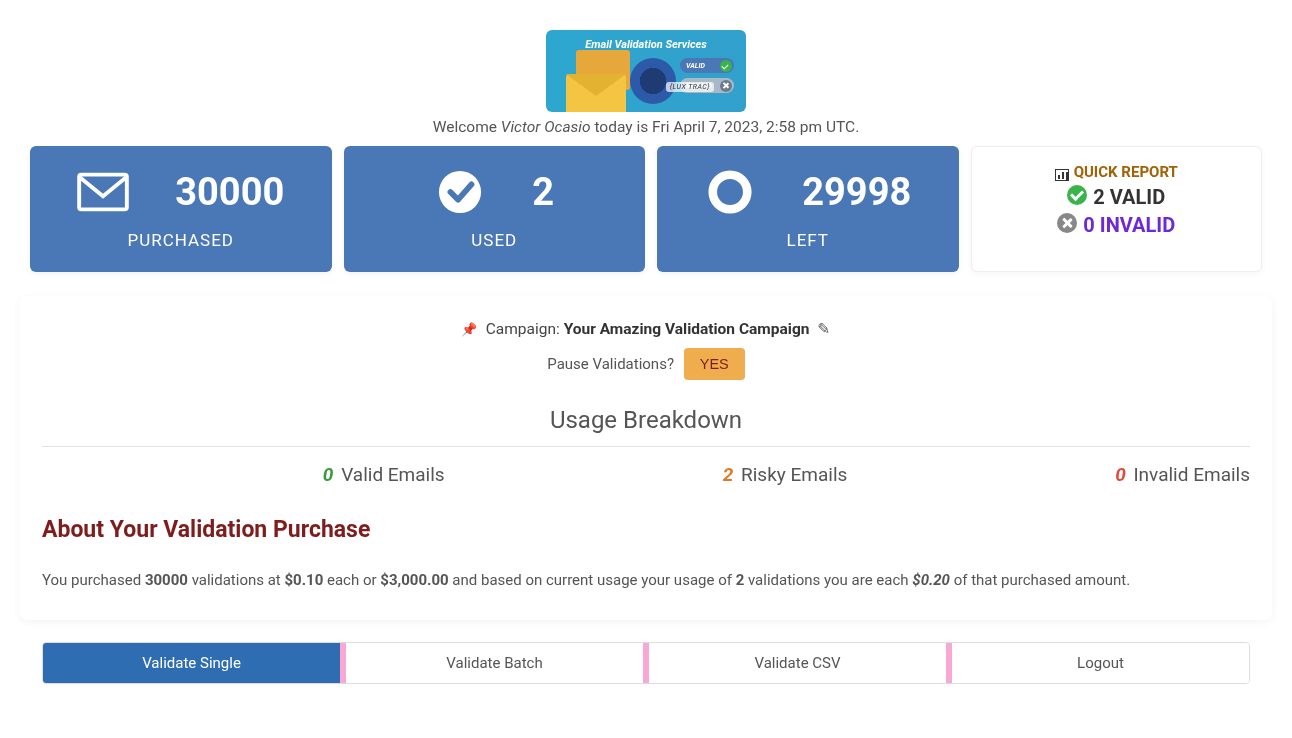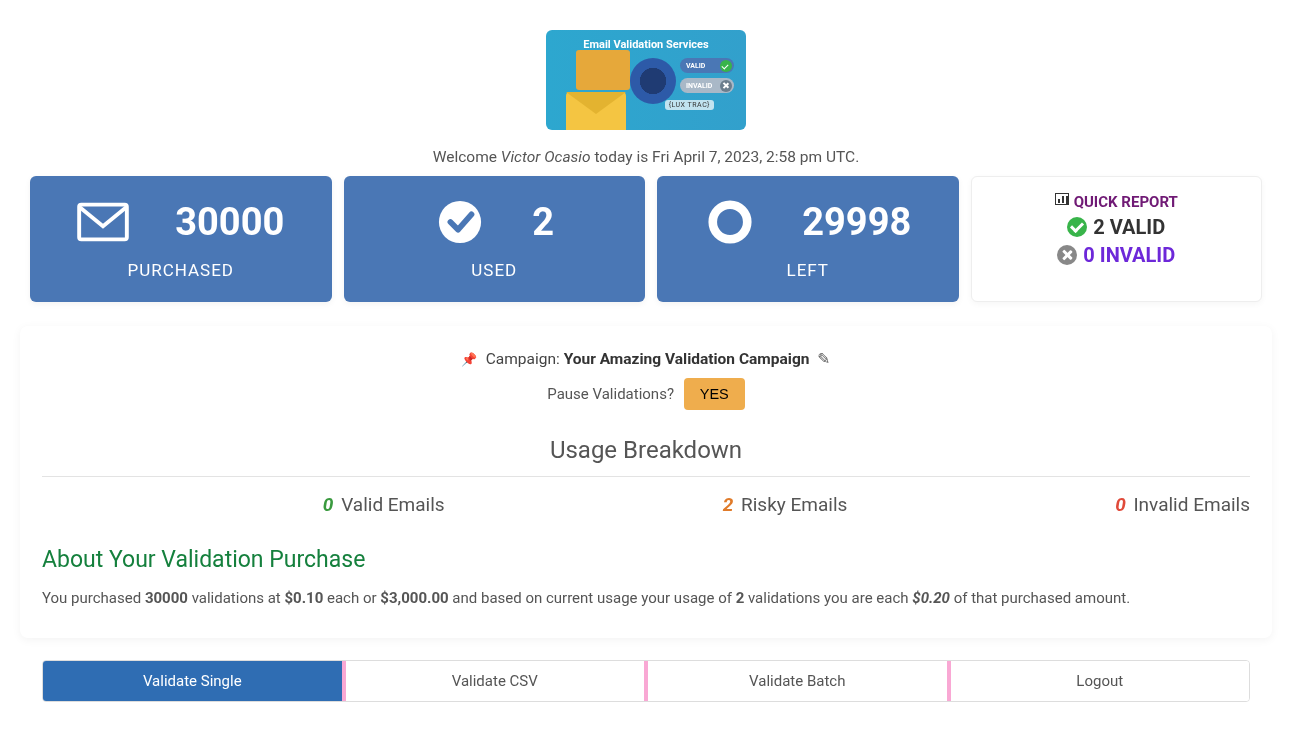--- a/index.html
+++ b/index.html
@@ -15,26 +15,27 @@
     padding: 10px 14px;
   }
   .header-card {
     background: #fff;
     border-radius: 8px;
     padding: 20px 10px 10px;
     text-align: center;
   }
   .banner-img {
     width: 200px;
-    height: 100px;
-    margin: 0 auto 18px;
+    height: 82px;
+    margin: 0 auto 6px;
     border-radius: 6px;
     background: linear-gradient(90deg, #2da7cf 0%, #32a0cc 100%);
     position: relative;
     overflow: hidden;
+    font-style: italic;
   }
   .banner-title {
     color: #fff;
     font-weight: 700;
     font-size: 11px;
     padding-top: 8px;
     text-align: center;
     position: relative;
     z-index: 3;
   }
@@ -140,28 +141,28 @@
     background: #fff;
     border: 1px solid #eee;
     border-radius: 6px;
     padding: 16px 12px;
     text-align: center;
     box-shadow: 0 2px 6px rgba(0,0,0,0.04);
   }
   .quick-title {
     font-size: 15px;
     font-weight: 700;
-    color: #701a75;
-    display:flex; align-items:flex-start; justify-content:center; gap:5px;
+    color: #a16207;
+    display:flex; align-items:flex-end; justify-content:center; gap:5px;
   }
   .quick-line {
     font-size: 20px;
     font-weight: 700;
     margin: 4px 0;
-    display:flex; align-items:center; justify-content:center; gap:6px;
+    display:flex; align-items:flex-start; justify-content:center; gap:6px;
   }
   .quick-valid { color: #333; }
   .quick-invalid { color: #6d28d9; }
 
   .icon-check-circle {
     width:20px; height:20px; border-radius:50%; background:#38b44a; position:relative; display:inline-block;
   }
   .icon-check-circle::after { content:""; position:absolute; left:6px; top:3px; width:5px; height:9px; border:solid #fff; border-width:0 3px 3px 0; transform:rotate(45deg); }
   .icon-x-circle {
     width:20px; height:20px; border-radius:50%; background:#888; position:relative; display:inline-block;
@@ -187,21 +188,21 @@
   .pencil-icon { display:inline-block; margin-left:4px; color:#555; }
   .pin-icon { display:inline-block; margin-right:4px; color:#555; font-size:13px; }
   .pause-line {
     text-align: center;
     font-size: 15px;
     color: #555;
     margin-bottom: 26px;
   }
   .yes-btn {
     background: #efad4d;
-    color: #000000;
+    color: #7f1d1d;
     border: none;
     border-radius: 4px;
     padding: 8px 16px;
     font-size: 14.5px;
     margin-left: 6px;
     cursor: pointer;
   }
   .usage-title {
     text-align: center;
     font-size: 24px;
@@ -220,23 +221,23 @@
     text-align: right;
     font-size: 19px;
     color: #555;
   }
   .breakdown-item .num { font-weight: 700; font-style: italic; margin-right: 3px; }
   .num-green { color: #3a9a3f; }
   .num-orange { color: #e07b2a; }
   .num-red { color: #e04a3a; }
   .about-title {
     font-size: 23px;
-    color: #15803d;
-    font-weight: 400;
-    margin-bottom: 14px;
+    color: #7f1d1d;
+    font-weight: 700;
+    margin-bottom: 26px;
   }
   .about-text { font-size: 15px; color: #555; line-height: 1.5; }
   .about-text .b { font-weight: 700; }
   .about-text .i { font-style: italic; }
 
   .tabs-row {
     display: flex;
     margin-top: 22px;
     border: 1px solid #ddd;
     border-radius: 4px;
@@ -244,21 +245,21 @@
     margin-left: 22px;
     margin-right: 22px;
   }
   .tab-btn {
     flex: 1;
     text-align: center;
     padding: 11px 0;
     font-size: 15px;
     color: #555;
     background: #fff;
-    border-right: 4px solid #f9a8d4;
+    border-right: 6px solid #f9a8d4;
     cursor: pointer;
   }
   .tab-btn:last-child { border-right: none; }
   .tab-btn.active { background: #2f6db3; color: #fff; }
 
   
   .barchart-icon {
     display:inline-block; width:14px; height:12px; border:1.5px solid #333;
     position:relative;
   }
@@ -373,17 +374,17 @@
     </div>
 
     <div class="about-title">About Your Validation Purchase</div>
     <p class="about-text">
       <span>You purchased </span><span class="b">30000</span><span> validations at </span><span class="b">$0.10</span><span> each or </span><span class="b">$3,000.00</span><span> and based on current usage your usage of </span><span class="b">2</span><span> validations you are each </span><span class="b i">$0.20</span><span> of that purchased amount.</span>
     </p>
   </div>
 
   <div class="tabs-row">
     <div class="tab-btn active">Validate Single</div>
+    <div class="tab-btn">Validate Batch</div>
     <div class="tab-btn">Validate CSV</div>
-    <div class="tab-btn">Validate Batch</div>
     <div class="tab-btn">Logout</div>
   </div>
 </div>
 
 </body></html>

